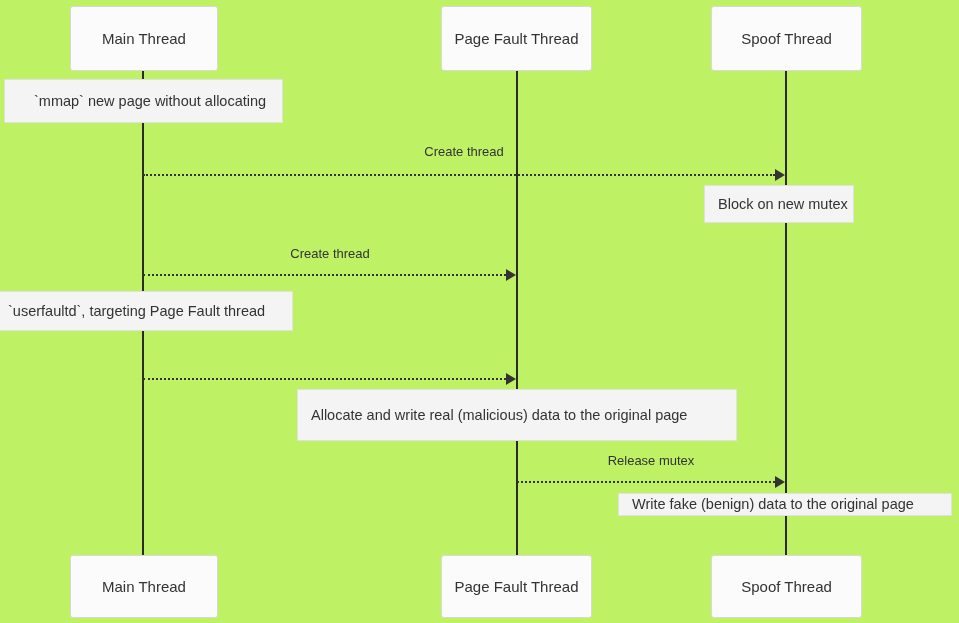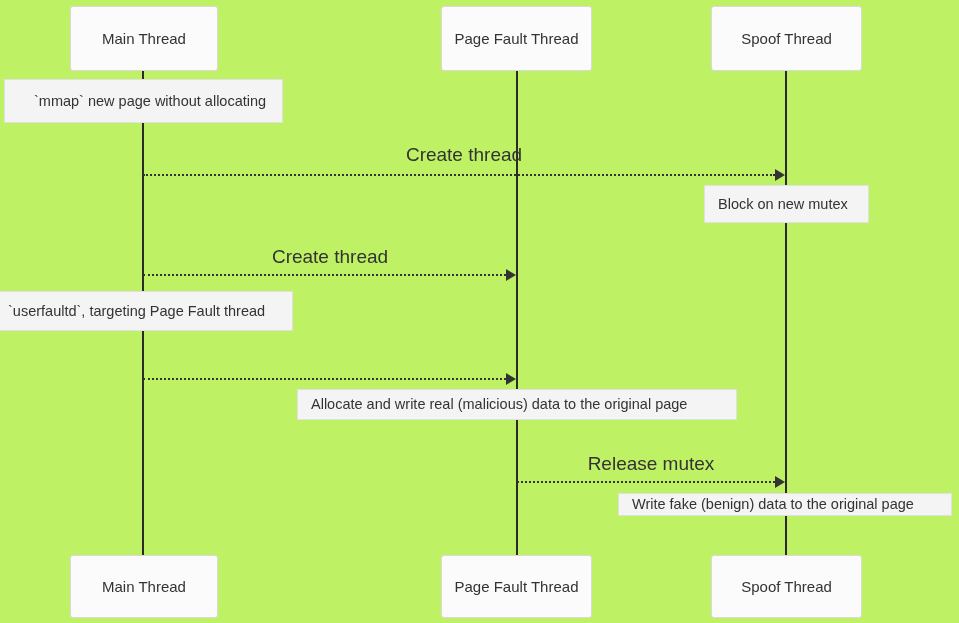--- a/index.html
+++ b/index.html
@@ -63,21 +63,21 @@
   .arrow-head {
     position: absolute;
     width: 0;
     height: 0;
     border-top: 6px solid transparent;
     border-bottom: 6px solid transparent;
     border-left: 10px solid #333333;
   }
   .msg-label {
     position: absolute;
-    font-size: 19px;
+    font-size: 13px;
     color: #333333;
     white-space: nowrap;
     line-height: 1;
     transform: translateX(-50%);
   }
 </style>
 </head>
 <body>
 
 <div id="diagram">
@@ -97,36 +97,36 @@
   </div>
 
   <div class="note-box" style="left:4px; top:79px; width:279px; height:44px;padding-left:16px;">
     <span class="note-label">`mmap` new page without allocating</span>
   </div>
 
   <div class="msg-label" style="left:464px; top:145px;">Create thread</div>
   <div class="msg" style="left:143px; top:174px; width:632px;"></div>
   <div class="arrow-head" style="left:775px; top:169px;"></div>
 
-  <div class="note-box" style="left:704px; top:185px; width:165px; height:38px;">
+  <div class="note-box" style="left:704px; top:185px; width:150px; height:38px;">
     <span class="note-label">Block on new mutex</span>
   </div>
 
   <div class="msg-label" style="left:330px; top:247px;">Create thread</div>
   <div class="msg" style="left:143px; top:274px; width:363px;"></div>
   <div class="arrow-head" style="left:506px; top:269px;"></div>
 
   <div class="note-box" style="left:-6px; top:291px; width:299px; height:40px;">
     <span class="note-label">`userfaultd`, targeting Page Fault thread</span>
   </div>
 
   <div class="msg" style="left:143px; top:378px; width:363px;"></div>
   <div class="arrow-head" style="left:506px; top:373px;"></div>
 
-  <div class="note-box" style="left:297px; top:389px; width:440px; height:31px;">
+  <div class="note-box" style="left:297px; top:389px; width:440px; height:52px;">
     <span class="note-label">Allocate and write real (malicious) data to the original page</span>
   </div>
 
   <div class="msg-label" style="left:651px; top:454px;">Release mutex</div>
   <div class="msg" style="left:517px; top:481px; width:258px;"></div>
   <div class="arrow-head" style="left:775px; top:476px;"></div>
 
   <div class="note-box" style="left:618px; top:493px; width:334px; height:23px;text-align:center;">
     <span class="note-label">Write fake (benign) data to the original page</span>
   </div>

